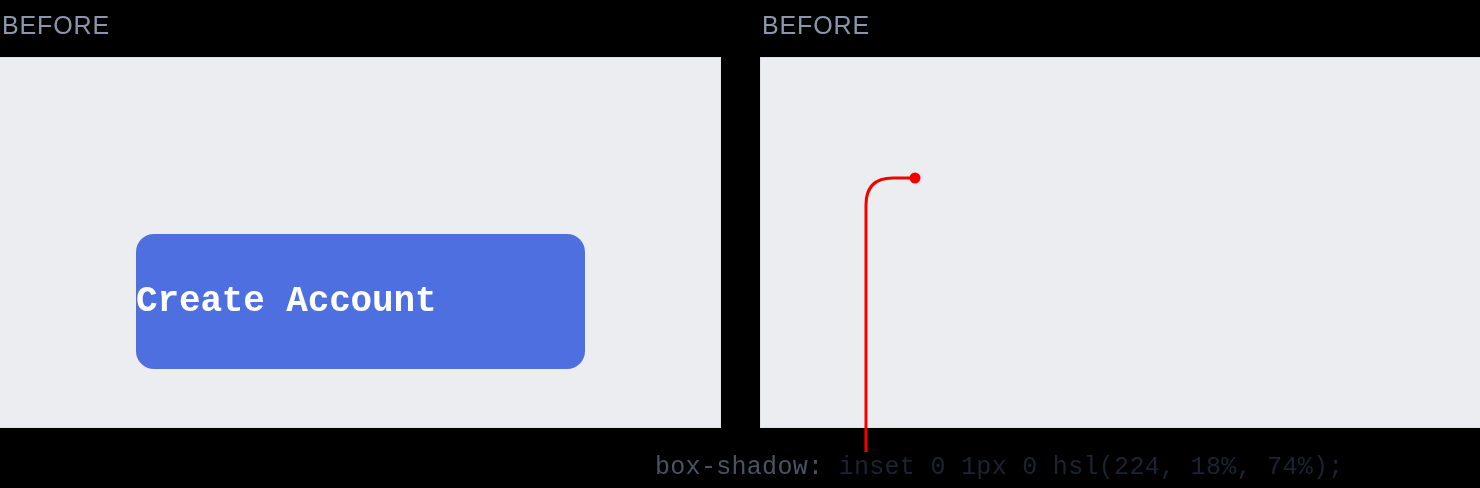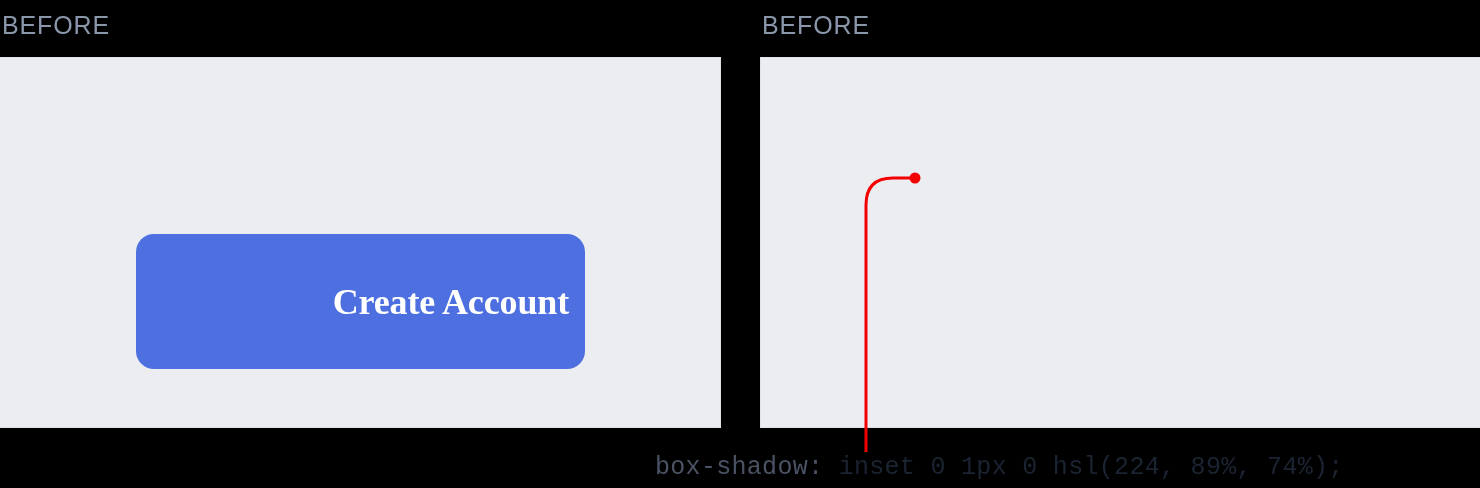--- a/index.html
+++ b/index.html
@@ -56,33 +56,33 @@
   #panel-after {
     left: 760px;
     width: 722px;
   }
 
   
   .demo-button {
     position: absolute;
     display: flex;
     align-items: center;
-    justify-content: flex-end;
+    justify-content: flex-start;
     box-sizing: border-box;
     border: 0;
     border-radius: 18px;
     background: #4d6fe0;
     color: #ffffff;
-    font-family: Liberation Serif, serif;
+    font-family: Liberation Mono, monospace;
     font-size: 36px;
     font-weight: 700;
     letter-spacing: -0.004em;
     line-height: 1;
     cursor: pointer;
-    padding: 16px;
+    padding: 0;
     white-space: nowrap;
   }
 
   
   #btn-before {
     left: 136px;
     top: 176px;
     width: 449px;
     height: 135px;
   }
@@ -131,15 +131,15 @@
 
   <div class="panel" id="panel-after">
     
   </div>
 
   <svg id="annotation" viewBox="0 0 1480 488">
     <path d="M 866 452 L 866 205 Q 866 178 893 178 L 912 178" fill="none" stroke="#f40000" stroke-width="3"></path>
     <circle cx="915" cy="178" r="5.5" fill="#f40000"></circle>
   </svg>
 
-  <div id="code-caption"><span class="tok-prop">box-shadow:</span><span class="tok-value"> inset 0 1px 0 hsl(224, 89%, 74%);</span></div>
+  <div id="code-caption"><span class="tok-prop">box-shadow:</span><span class="tok-value"> inset 0 1px 0 hsl(224, 18%, 74%);</span></div>
 
 </div>
 
 </body></html>

